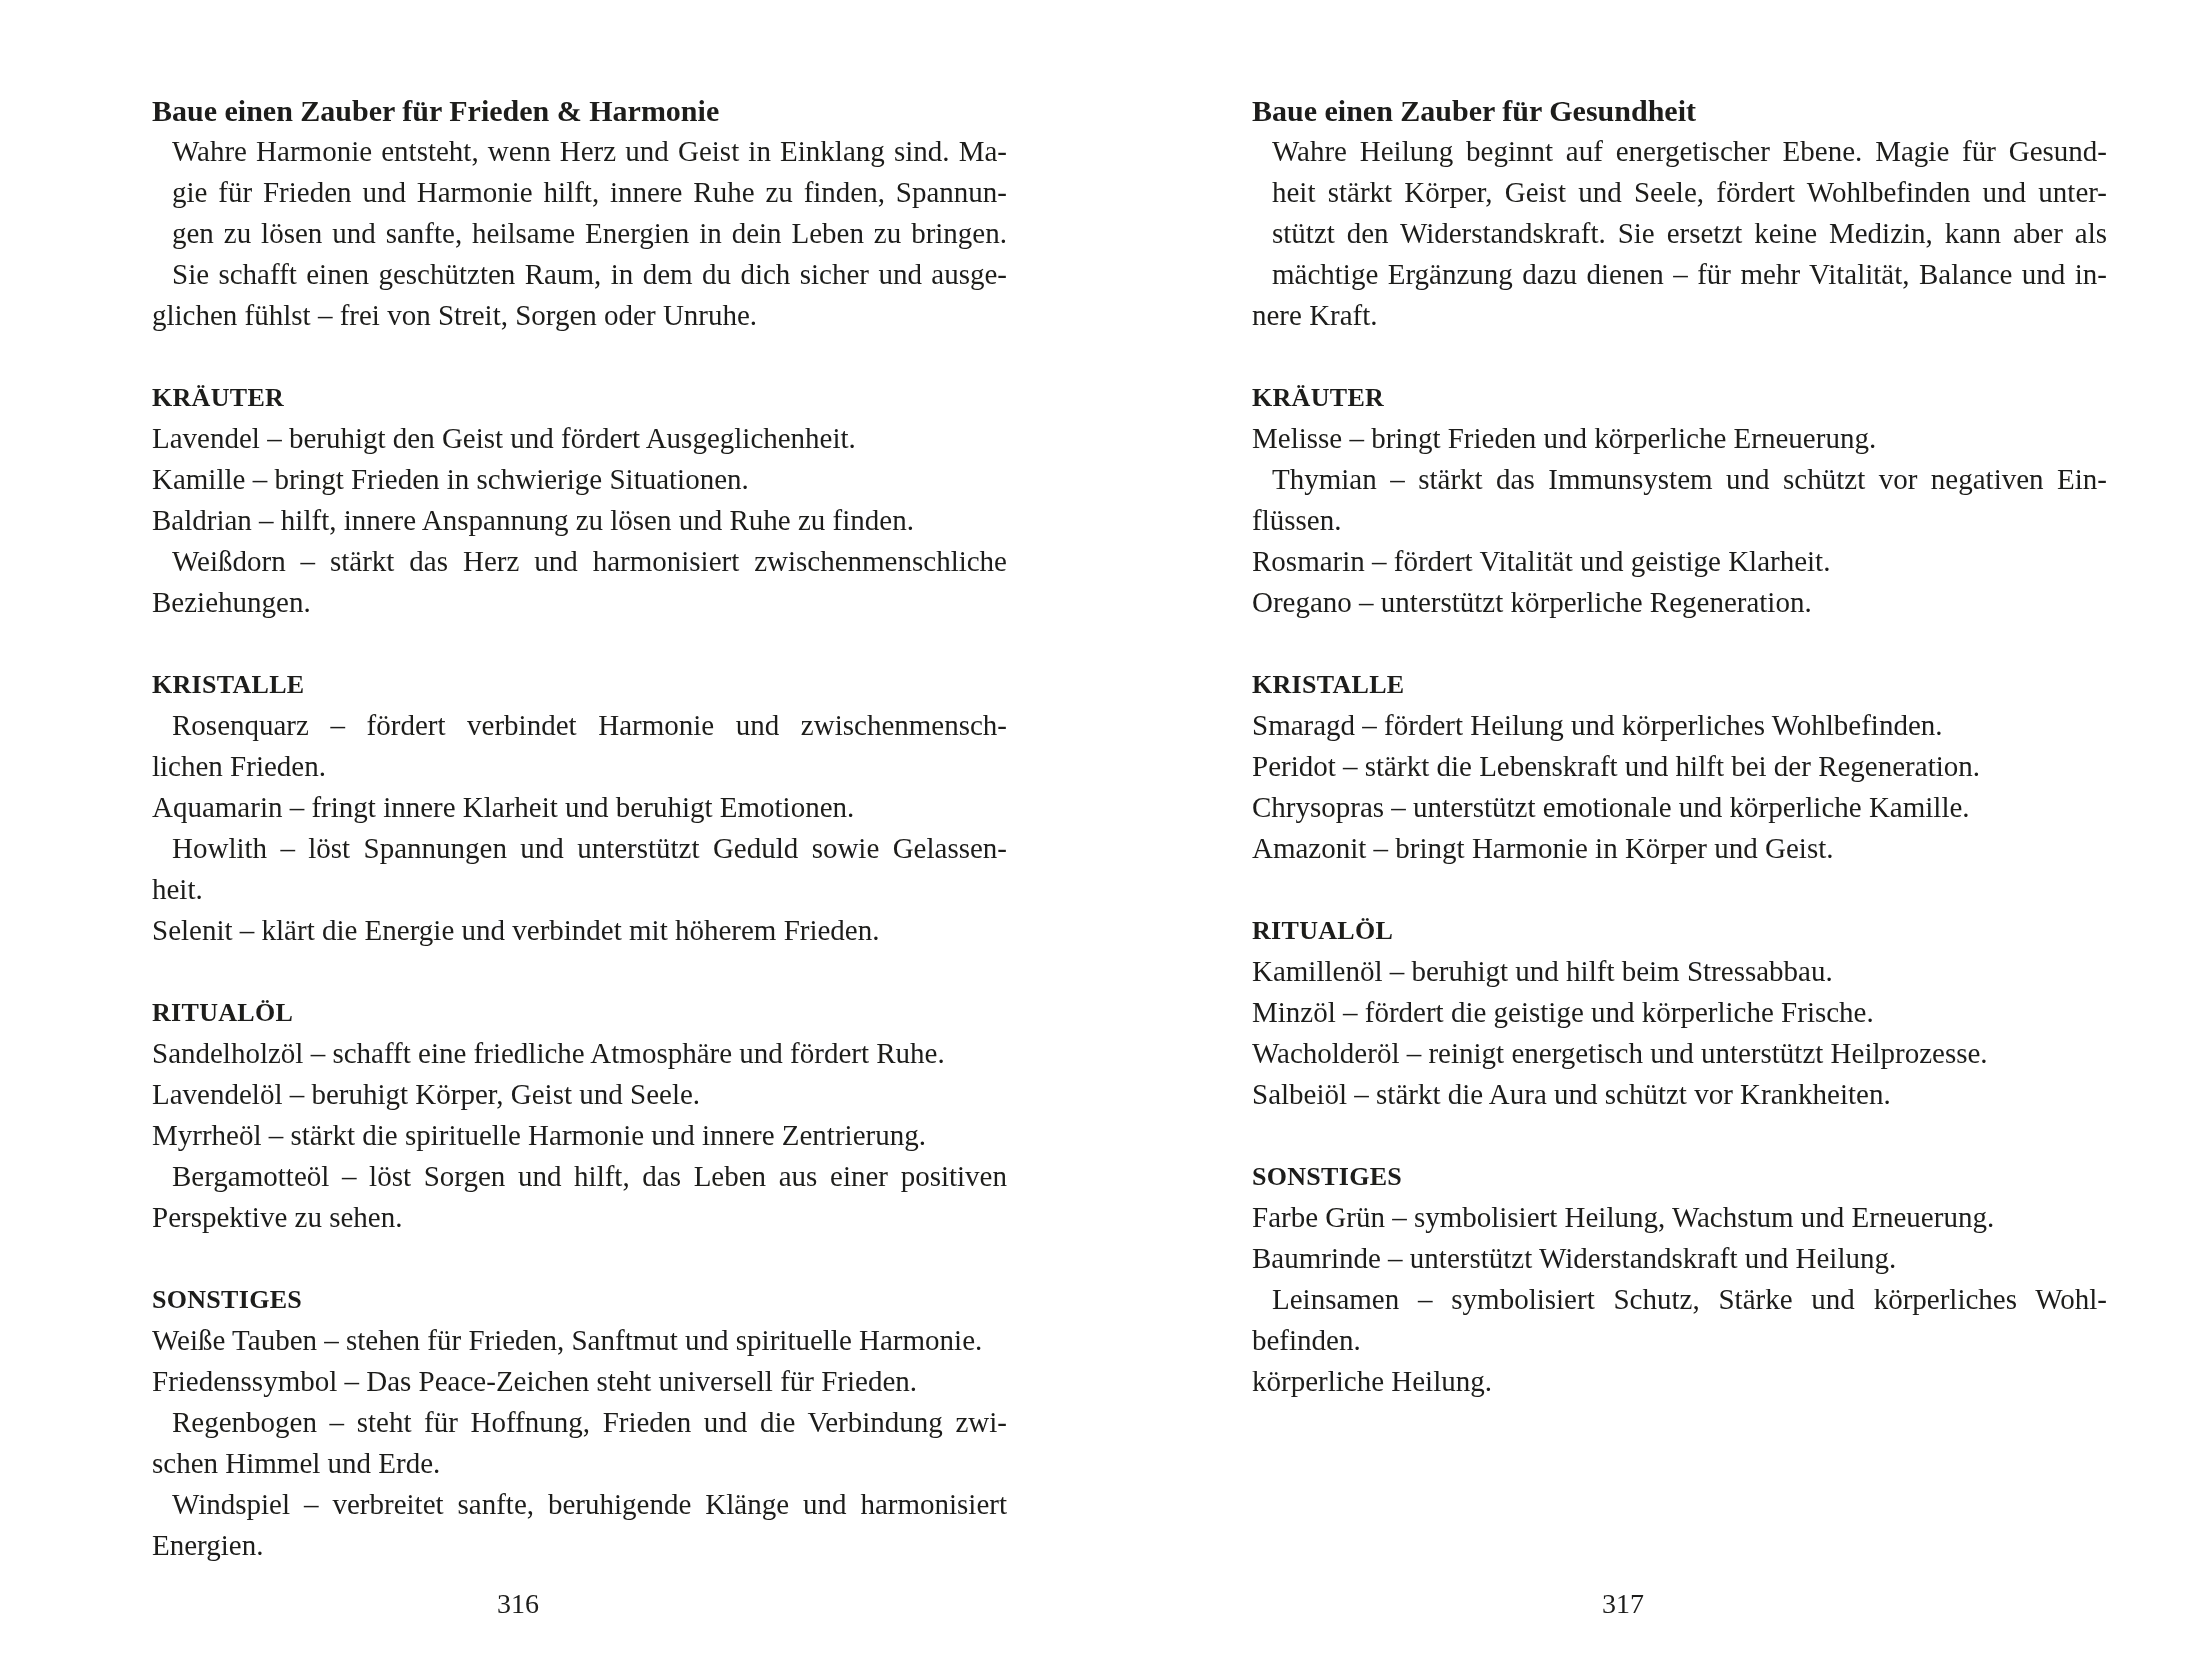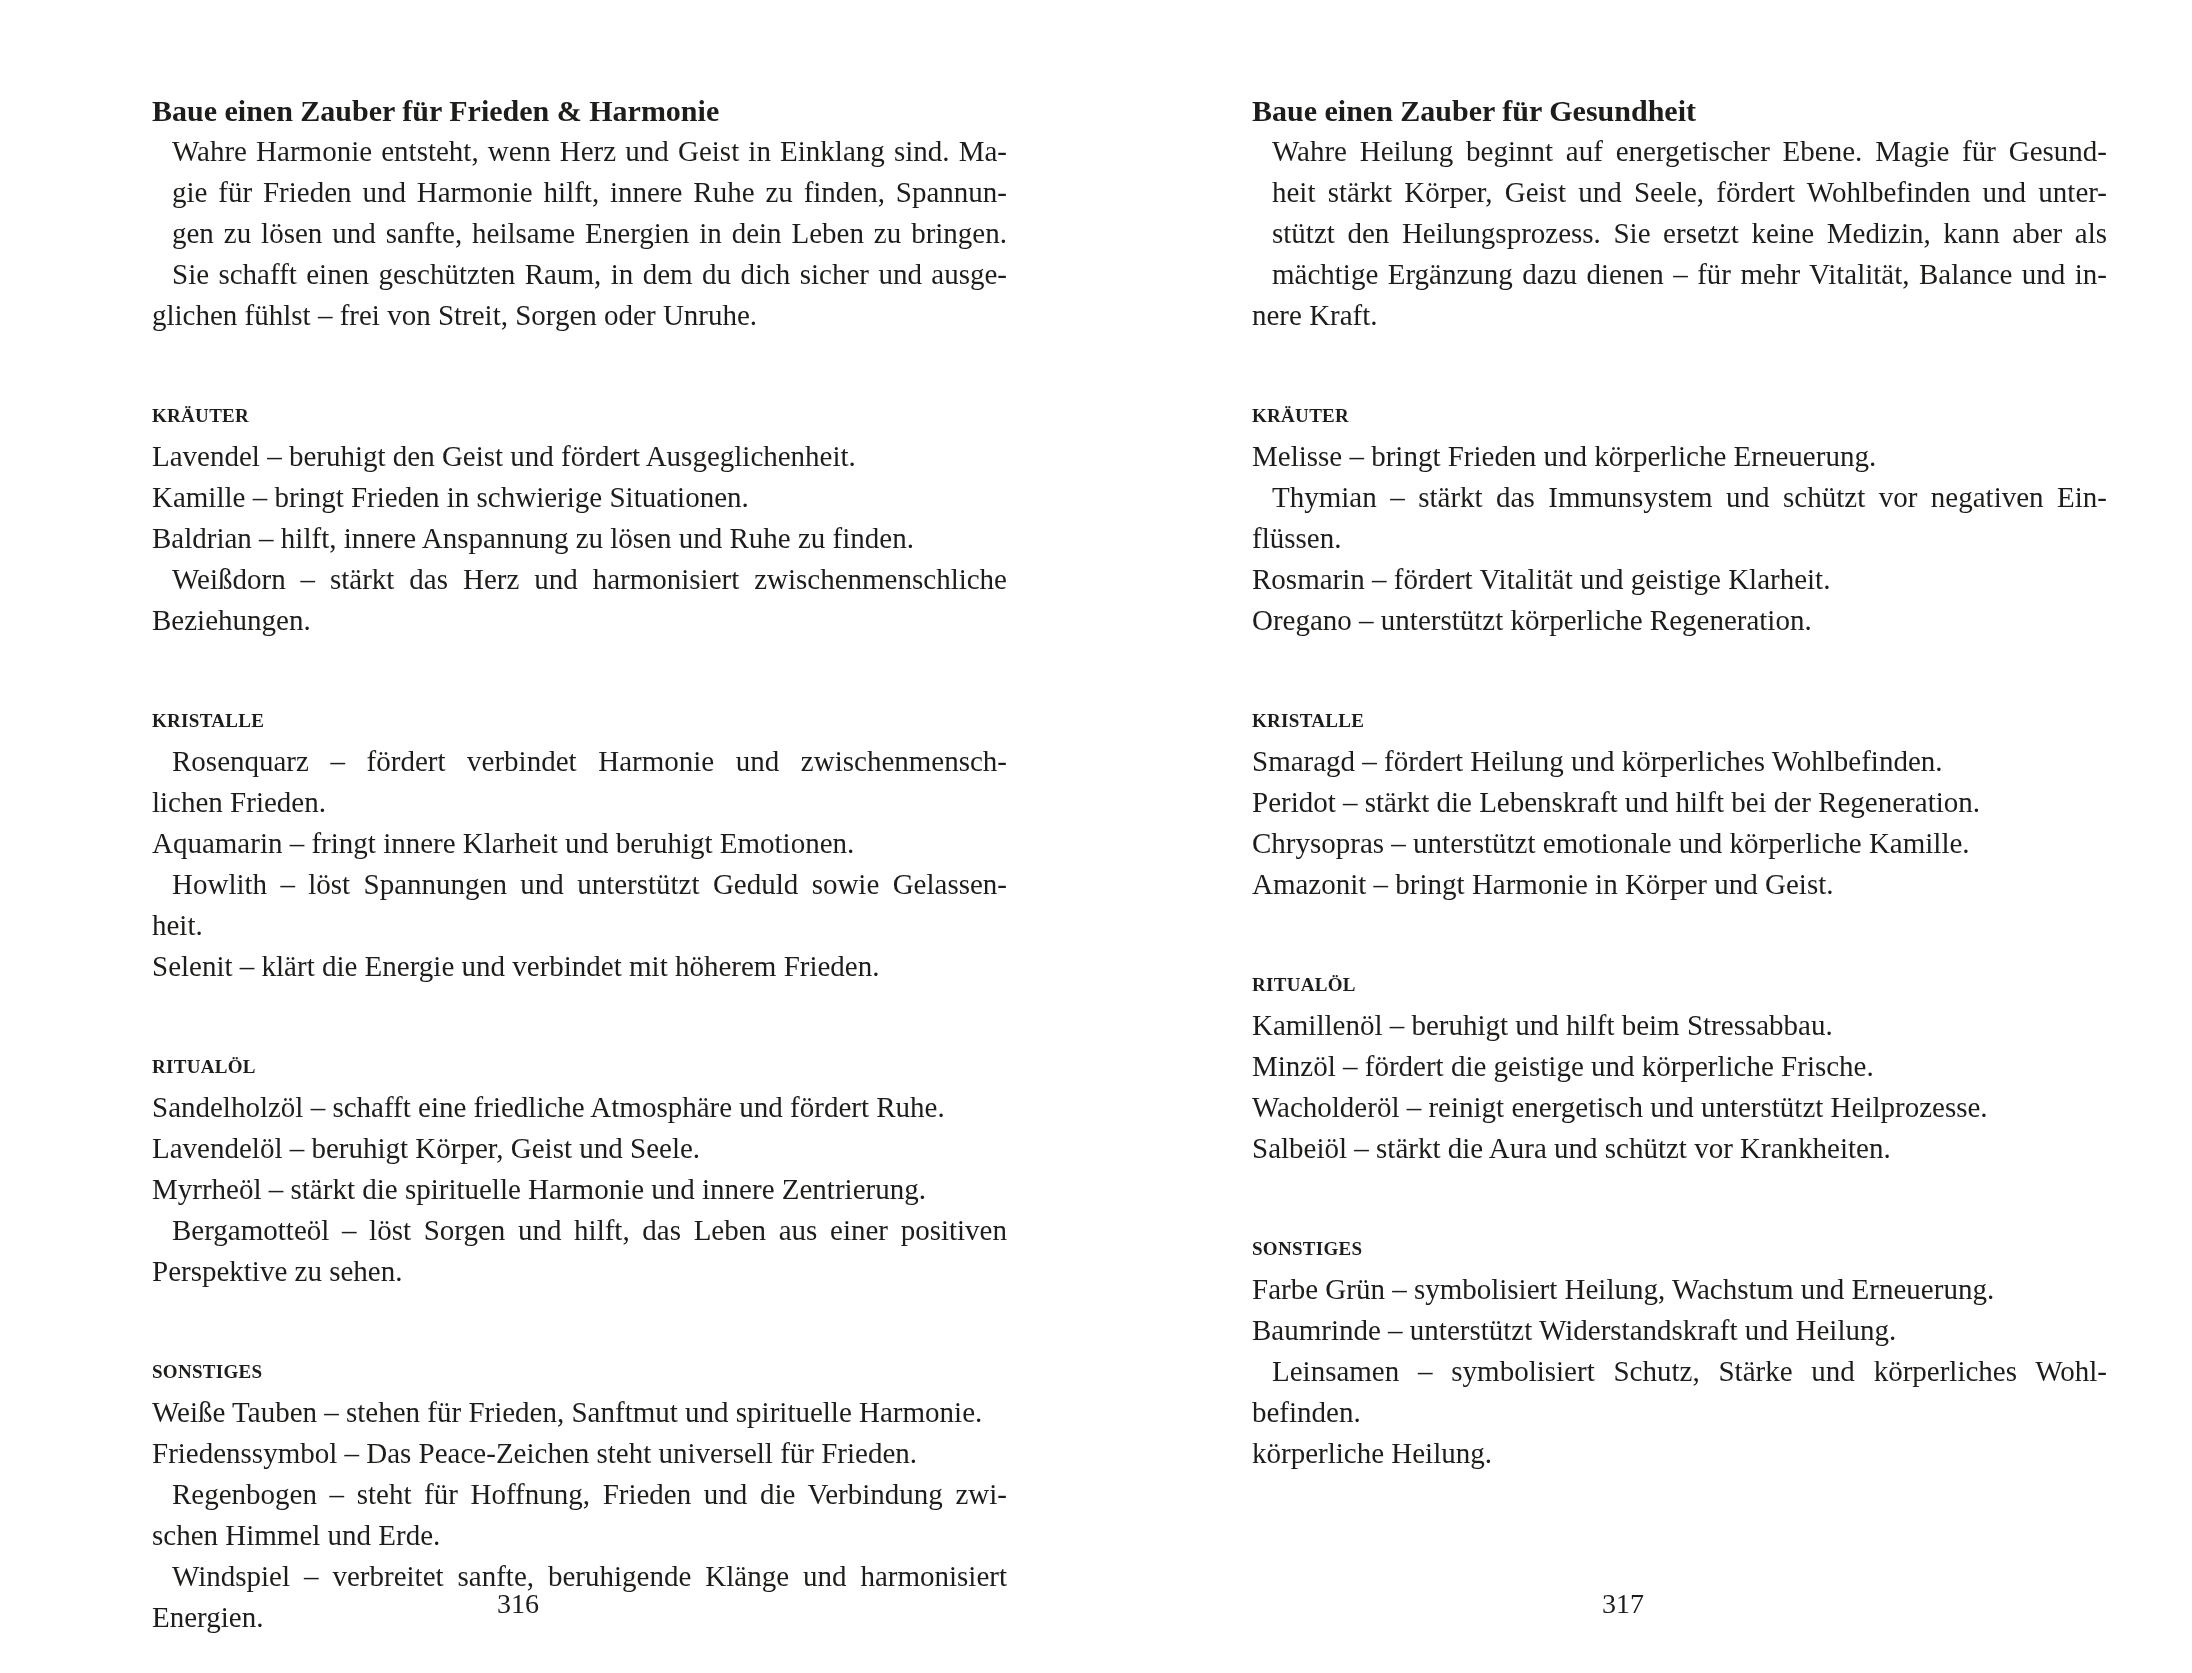--- a/index.html
+++ b/index.html
@@ -5,21 +5,21 @@
   html, body { margin:0; padding:0; background:#ffffff; }
   body { width:2193px; height:1673px; position:relative; overflow:hidden;
          font-family:"Liberation Serif","DejaVu Serif",serif; color:#1d1d1b; }
   .page { position:absolute; top:0; height:1673px; }
   .page.left { left:140px; width:841px; }
   .page.right { left:1240px; width:841px; }
   .col { position:absolute; top:90px; left:12px; width:841px; }
   .title { font-weight:bold; font-size:30px; line-height:41px; height:41px; white-space:nowrap; }
   .line { font-size:29px; line-height:41px; height:41px; white-space:nowrap; }
   .line.j { text-align:justify; text-align-last:justify; width:835px;margin-left:20px; }
-  .heading { font-weight:bold; font-size:19px; line-height:41px; height:41px; letter-spacing:0.3px; white-space:nowrap;margin-top:18px; }
+  .heading { font-weight:bold; font-size:26px; line-height:41px; height:41px; letter-spacing:0.3px; white-space:nowrap; }
   .gap { height:41px; }
   .pagenum { position:absolute; top:1585px; font-size:28px; line-height:37px; width:110px; }
   .left .pagenum { left:357px; }
   .right .pagenum { left:362px; }
 </style>
 </head>
 <body>
 
 <div class="page left">
   <div class="col">
@@ -65,21 +65,21 @@
     <div class="line">Energien.</div>
   </div>
   <div class="pagenum">316</div>
 </div>
 
 <div class="page right">
   <div class="col">
     <div class="title">Baue einen Zauber für Gesundheit</div>
     <div class="line j">Wahre Heilung beginnt auf energetischer Ebene. Magie für Gesund-</div>
     <div class="line j">heit stärkt Körper, Geist und Seele, fördert Wohlbefinden und unter-</div>
-    <div class="line j">stützt den Heilungsprozess. Sie ersetzt keine Medizin, kann aber als</div>
+    <div class="line j">stützt den Widerstandskraft. Sie ersetzt keine Medizin, kann aber als</div>
     <div class="line j">mächtige Ergänzung dazu dienen – für mehr Vitalität, Balance und in-</div>
     <div class="line">nere Kraft.</div>
     <div class="gap"></div>
 
     <div class="heading">KRÄUTER</div>
     <div class="line">Melisse – bringt Frieden und körperliche Erneuerung.</div>
     <div class="line j">Thymian – stärkt das Immunsystem und schützt vor negativen Ein-</div>
     <div class="line">flüssen.</div>
     <div class="line">Rosmarin – fördert Vitalität und geistige Klarheit.</div>
     <div class="line">Oregano – unterstützt körperliche Regeneration.</div>

